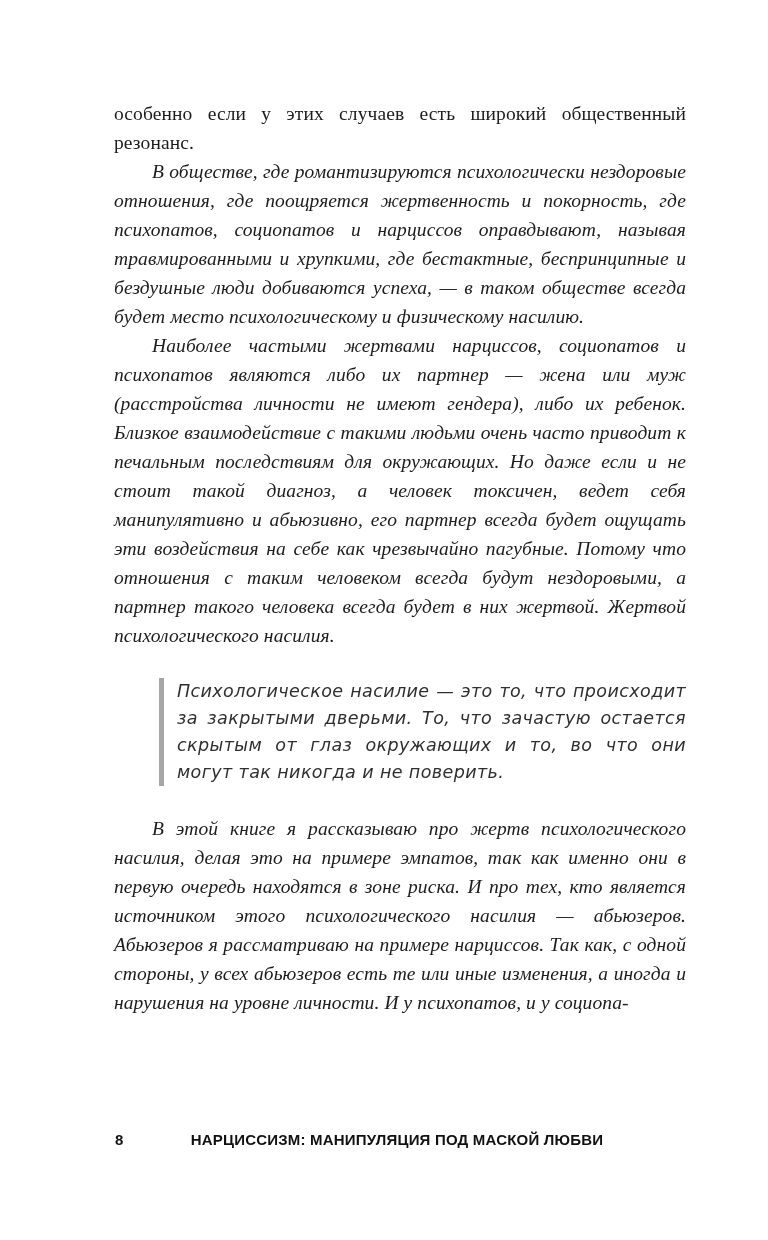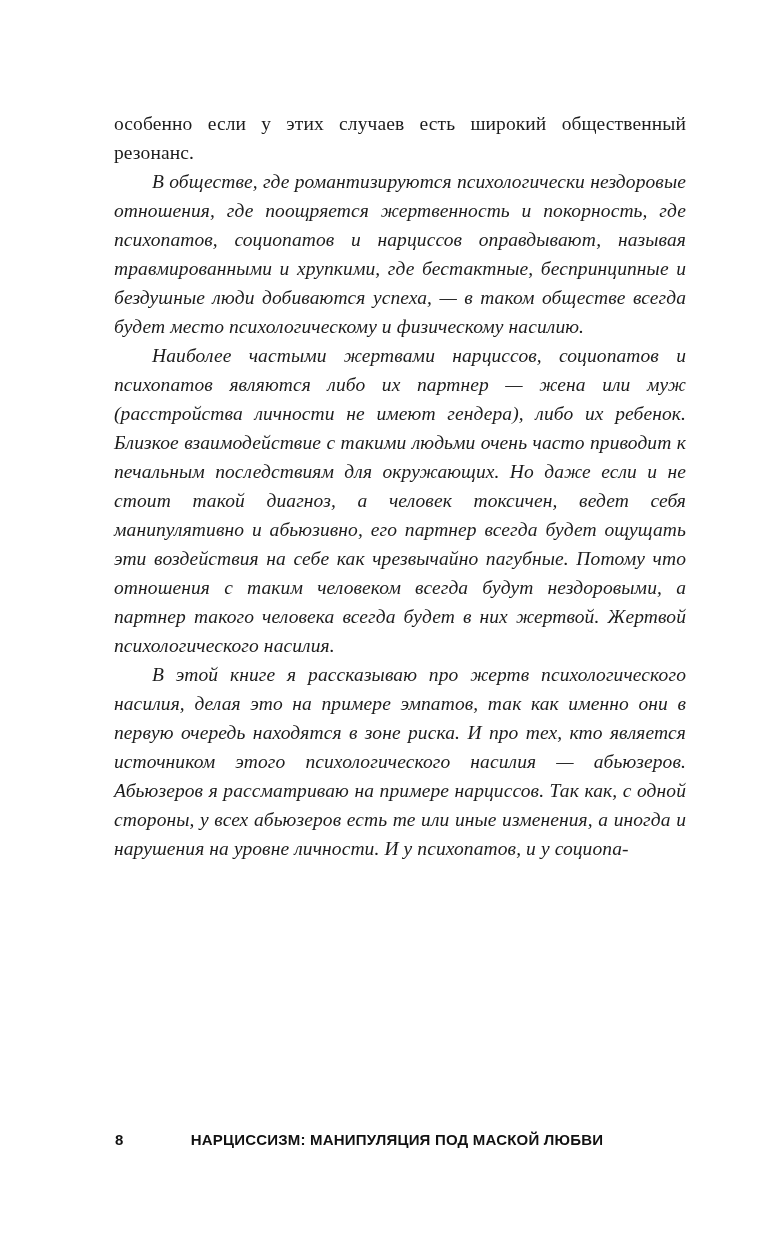--- a/index.html
+++ b/index.html
@@ -16,21 +16,21 @@
     overflow: hidden;
   }
   .page {
     position: absolute;
     inset: 0;
     background: #ffffff;
   }
   .text-block {
     position: absolute;
     left: 114px;
-    top: 109px;
+    top: 99px;
     width: 572px;
     font-size: 19.5px;
     line-height: 29px;
     text-align: justify;
     letter-spacing: 0.1px;
   }
   p.para {
     margin: 0;
     padding: 0;
   }
@@ -89,20 +89,24 @@
 
 <div class="page">
 
   <main class="text-block">
     <p class="para no-indent">особенно если у этих случаев есть широкий общественный резонанс.</p>
 
     <p class="para indent">В обществе, где романтизируются психологически нездоровые отношения, где поощряется жертвенность и покорность, где психопатов, социопатов и нарциссов оправдывают, называя травмированными и хрупкими, где бестактные, беспринципные и бездушные люди добиваются успеха, — в таком обществе всегда будет место психологическому и физическому насилию.</p>
 
     <p class="para indent">Наиболее частыми жертвами нарциссов, социопатов и психопатов являются либо их партнер — жена или муж (расстройства личности не имеют гендера), либо их ребенок. Близкое взаимодействие с такими людьми очень часто приводит к печальным последствиям для окружающих. Но даже если и не стоит такой диагноз, а человек токсичен, ведет себя манипулятивно и абьюзивно, его партнер всегда будет ощущать эти воздействия на себе как чрезвычайно пагубные. Потому что отношения с таким человеком всегда будут нездоровыми, а партнер такого человека всегда будет в них жертвой. Жертвой психологического насилия.</p>
 
+    <blockquote class="quote">
+      <span class="quote-bar"></span>
+      <p class="quote-text">Психологическое насилие — это то, что происходит за закрытыми дверьми. То, что зачастую остается скрытым от глаз окружающих и то, во что они могут так никогда и не поверить.</p>
+    </blockquote>
 
     <p class="para indent">В этой книге я рассказываю про жертв психологического насилия, делая это на примере эмпатов, так как именно они в первую очередь находятся в зоне риска. И про тех, кто является источником этого психологического насилия — абьюзеров. Абьюзеров я рассматриваю на примере нарциссов. Так как, с одной стороны, у всех абьюзеров есть те или иные изменения, а иногда и нарушения на уровне личности. И у психопатов, и у социопа-</p>
   </main>
 
   <footer class="footer">
     <span class="page-number">8</span>
     <span class="running-title">НАРЦИССИЗМ: МАНИПУЛЯЦИЯ ПОД МАСКОЙ ЛЮБВИ</span>
   </footer>
 
 </div>

